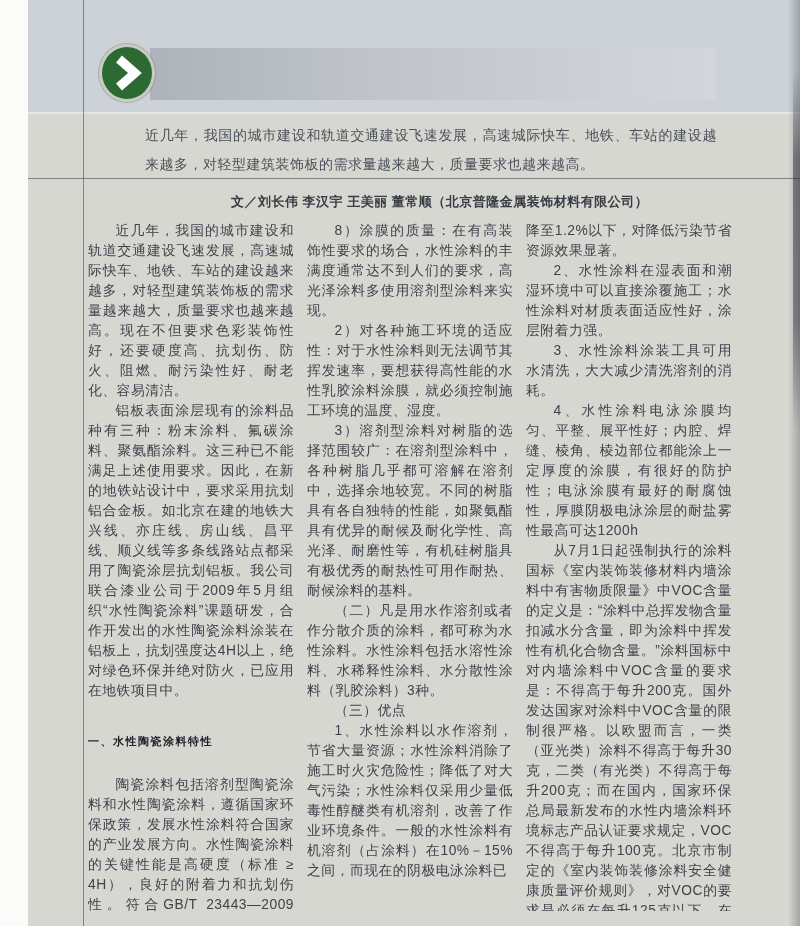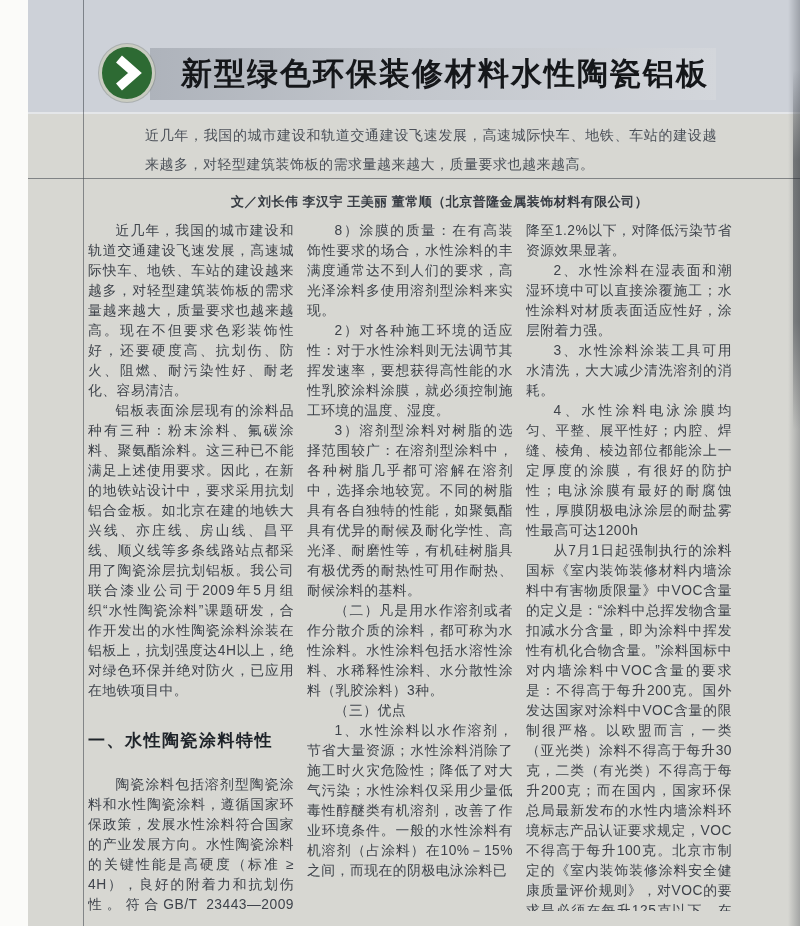--- a/index.html
+++ b/index.html
@@ -53,21 +53,21 @@
     display:flex;gap:13px;
   }
   .col{
     width:206px;height:690px;overflow:hidden;
     font-size:13.8px;line-height:20px;color:#3e434b;
     letter-spacing:.5px;text-align:justify;
   }
   .col p{margin:0;text-indent:2em;}
   .col p.noindent{text-indent:0;}
   .col h2{
-    margin:28px 0 22px 0;font-size:17px;line-height:24px;
+    margin:28px 0 22px 0;font-size:11px;line-height:24px;
     font-weight:bold;color:#1e2329;letter-spacing:1.5px;text-indent:0;
   }
 
   
   .edge-shadow{
     position:absolute;right:0;top:0;width:12px;height:926px;
     background:linear-gradient(to left, rgba(45,50,58,.30), rgba(45,50,58,0));
   }
   .edge-shadow-strong{
     position:absolute;right:0;top:70px;width:7px;height:360px;
@@ -81,21 +81,20 @@
   <div class="page-bg"></div>
   <div class="top-band"></div>
   <div class="v-rule"></div>
 
   <div class="title-bar"></div>
   <div class="logo">
     <svg width="50" height="52" viewBox="0 0 50 52">
       <polyline points="17,12 33,26 17,40" fill="none" stroke="#ffffff" stroke-width="9" stroke-linecap="butt" stroke-linejoin="miter"></polyline>
     </svg>
   </div>
-  <h1 class="page-title">新型绿色环保装修材料水性陶瓷铝板</h1>
 
   <div class="intro">近几年，我国的城市建设和轨道交通建设飞速发展，高速城际快车、地铁、车站的建设越来越多，对轻型建筑装饰板的需求量越来越大，质量要求也越来越高。</div>
   <div class="h-rule"></div>
   <div class="byline">文／刘长伟 李汉宇 王美丽 董常顺（北京普隆金属装饰材料有限公司）</div>
 
   <div class="columns">
     <div class="col">
       <p>近几年，我国的城市建设和轨道交通建设飞速发展，高速城际快车、地铁、车站的建设越来越多，对轻型建筑装饰板的需求量越来越大，质量要求也越来越高。现在不但要求色彩装饰性好，还要硬度高、抗划伤、防火、阻燃、耐污染性好、耐老化、容易清洁。</p>
       <p>铝板表面涂层现有的涂料品种有三种：粉末涂料、氟碳涂料、聚氨酯涂料。这三种已不能满足上述使用要求。因此，在新的地铁站设计中，要求采用抗划铝合金板。如北京在建的地铁大兴线、亦庄线、房山线、昌平线、顺义线等多条线路站点都采用了陶瓷涂层抗划铝板。我公司联合漆业公司于2009年5月组织“水性陶瓷涂料”课题研发，合作开发出的水性陶瓷涂料涂装在铝板上，抗划强度达4H以上，绝对绿色环保并绝对防火，已应用在地铁项目中。</p>
       <h2>一、水性陶瓷涂料特性</h2>

